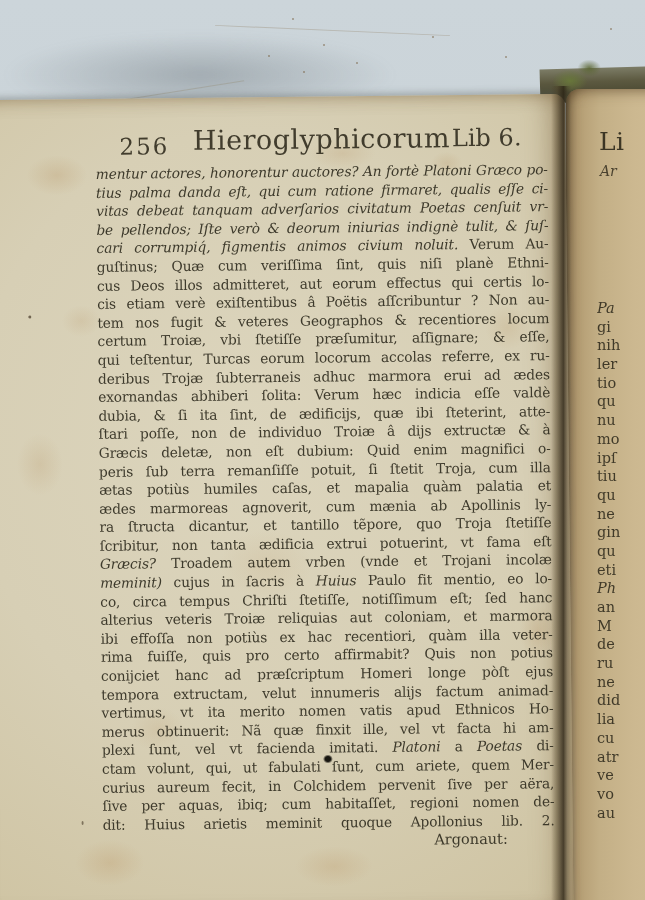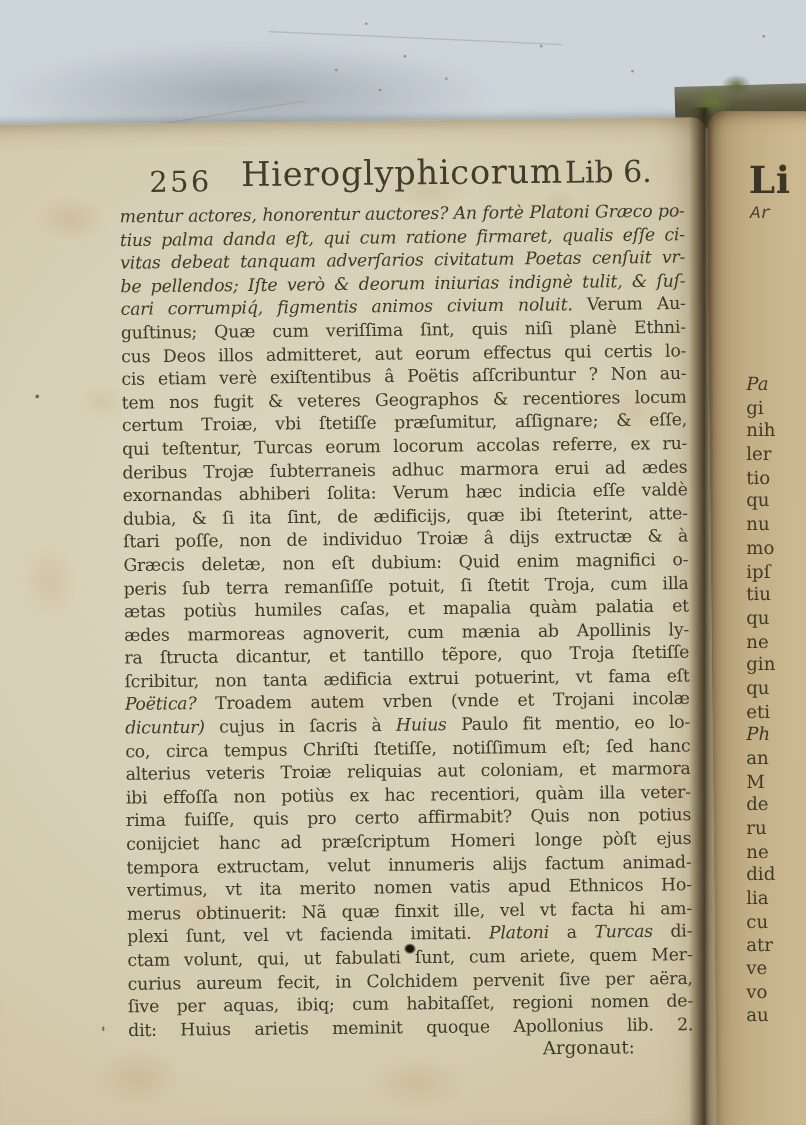--- a/index.html
+++ b/index.html
@@ -26,24 +26,24 @@
   .thread-fray{position:absolute;left:546px;top:56px;width:60px;height:40px;z-index:3;
     background:
       radial-gradient(closest-side at 40% 62%,rgba(104,120,58,.95),rgba(104,120,58,0) 75%),
       radial-gradient(closest-side at 72% 30%,rgba(88,100,48,.85),rgba(88,100,48,0) 70%);
     filter:blur(.6px);}
   
   .right-page{position:absolute;left:566px;top:89px;width:96px;height:821px;z-index:4;
     border-radius:14px 0 0 0;
     background:linear-gradient(90deg,#a08a62 0%,#b49d73 12%,#c3af86 35%,#ccb890 70%,#cfbc94 100%);
     box-shadow:inset 10px 0 14px -8px rgba(60,42,22,.65), inset 0 12px 14px -10px rgba(90,68,40,.55);}
-  .facing-header{position:absolute;left:33px;top:38px;font-size:30px;font-weight:bold;
+  .facing-header{position:absolute;left:33px;top:38px;font-size:25px;font-weight:normal;
     color:rgba(44,40,26,.9);letter-spacing:.5px;}
   .facing-subheader{position:absolute;left:34px;top:74px;font-size:14px;font-style:italic;
-    color:rgba(52,46,30,.85);font-family:Liberation Mono, monospace;}
+    color:rgba(52,46,30,.85);}
   .facing-fragments{position:absolute;left:31px;top:210px;width:70px;}
   .frag{height:18.7px;line-height:18.7px;font-size:14.5px;color:rgba(46,41,27,.88);
     white-space:nowrap;overflow:hidden;}
   
   .left-page{position:absolute;left:-14px;top:97px;width:579px;height:816px;z-index:5;
     transform:rotate(-0.6deg);transform-origin:50% 0;
     border-radius:12px 12px 0 0;
     background:radial-gradient(120% 95% at 45% 42%,#dcd5bd 0%,#d7cfb5 40%,#cfc4a3 72%,#c3ae87 100%);
     box-shadow:inset -26px 0 28px -14px rgba(110,84,48,.55),
                inset 0 12px 16px -12px rgba(125,100,62,.5),
@@ -173,31 +173,31 @@
         <div class="tline"><span>deribus Trojæ ſubterraneis adhuc marmora erui ad ædes</span></div>
         <div class="tline"><span>exornandas abhiberi ſolita: Verum hæc indicia eſſe valdè</span></div>
         <div class="tline"><span>dubia, &amp; ſi ita ſint, de ædificijs, quæ ibi ſteterint, atte-</span></div>
         <div class="tline"><span>ſtari poſſe, non de individuo Troiæ â dijs extructæ &amp; à</span></div>
         <div class="tline"><span>Græcis deletæ, non eſt dubium: Quid enim magnifici o-</span></div>
         <div class="tline"><span>peris ſub terra remanſiſſe potuit, ſi ſtetit Troja, cum illa</span></div>
         <div class="tline"><span>ætas potiùs humiles caſas, et mapalia quàm palatia et</span></div>
         <div class="tline"><span>ædes marmoreas agnoverit, cum mænia ab Apollinis ly-</span></div>
         <div class="tline"><span>ra ſtructa dicantur, et tantillo tẽpore, quo Troja ſtetiſſe</span></div>
         <div class="tline"><span>ſcribitur, non tanta ædificia extrui potuerint, vt fama eſt</span></div>
-        <div class="tline"><span class="it">Poëtica?</span><span> Troadem autem vrben (vnde et Trojani incolæ</span></div>
-        <div class="tline"><span class="it">dicuntur)</span><span> cujus in ſacris à </span><span class="it">Huius</span><span> Paulo fit mentio, eo lo-</span></div>
+        <div class="tline"><span class="it">Græcis?</span><span> Troadem autem vrben (vnde et Trojani incolæ</span></div>
+        <div class="tline"><span class="it">meminit)</span><span> cujus in ſacris à </span><span class="it">Huius</span><span> Paulo fit mentio, eo lo-</span></div>
         <div class="tline"><span>co, circa tempus Chriſti ſtetiſſe, notiſſimum eſt; ſed hanc</span></div>
         <div class="tline"><span>alterius veteris Troiæ reliquias aut coloniam, et marmora</span></div>
         <div class="tline"><span>ibi effoſſa non potiùs ex hac recentiori, quàm illa veter-</span></div>
         <div class="tline"><span>rima fuiſſe, quis pro certo affirmabit? Quis non potius</span></div>
         <div class="tline"><span>conijciet hanc ad præſcriptum Homeri longe pòſt ejus</span></div>
         <div class="tline"><span>tempora extructam, velut innumeris alijs factum animad-</span></div>
         <div class="tline"><span>vertimus, vt ita merito nomen vatis apud Ethnicos Ho-</span></div>
         <div class="tline"><span>merus obtinuerit: Nã quæ finxit ille, vel vt facta hi am-</span></div>
-        <div class="tline"><span>plexi ſunt, vel vt facienda imitati. </span><span class="it">Platoni</span><span> a </span><span class="it">Turcas</span><span> di-</span></div>
+        <div class="tline"><span>plexi ſunt, vel vt facienda imitati. </span><span class="it">Platoni</span><span> a </span><span class="it">Poetas</span><span> di-</span></div>
         <div class="tline"><span>ctam volunt, qui, ut fabulati ſunt, cum ariete, quem Mer-</span></div>
         <div class="tline"><span>curius aureum fecit, in Colchidem pervenit ſive per aëra,</span></div>
         <div class="tline"><span>ſive per aquas, ibiq; cum habitaſſet, regioni nomen de-</span></div>
         <div class="tline"><span>dit: Huius arietis meminit quoque Apollonius lib. 2.</span></div>
         <div class="catchword">Argonaut:</div>
       </div>
   </div>
 
   <div class="gutter-shadow"></div>
 </div>

